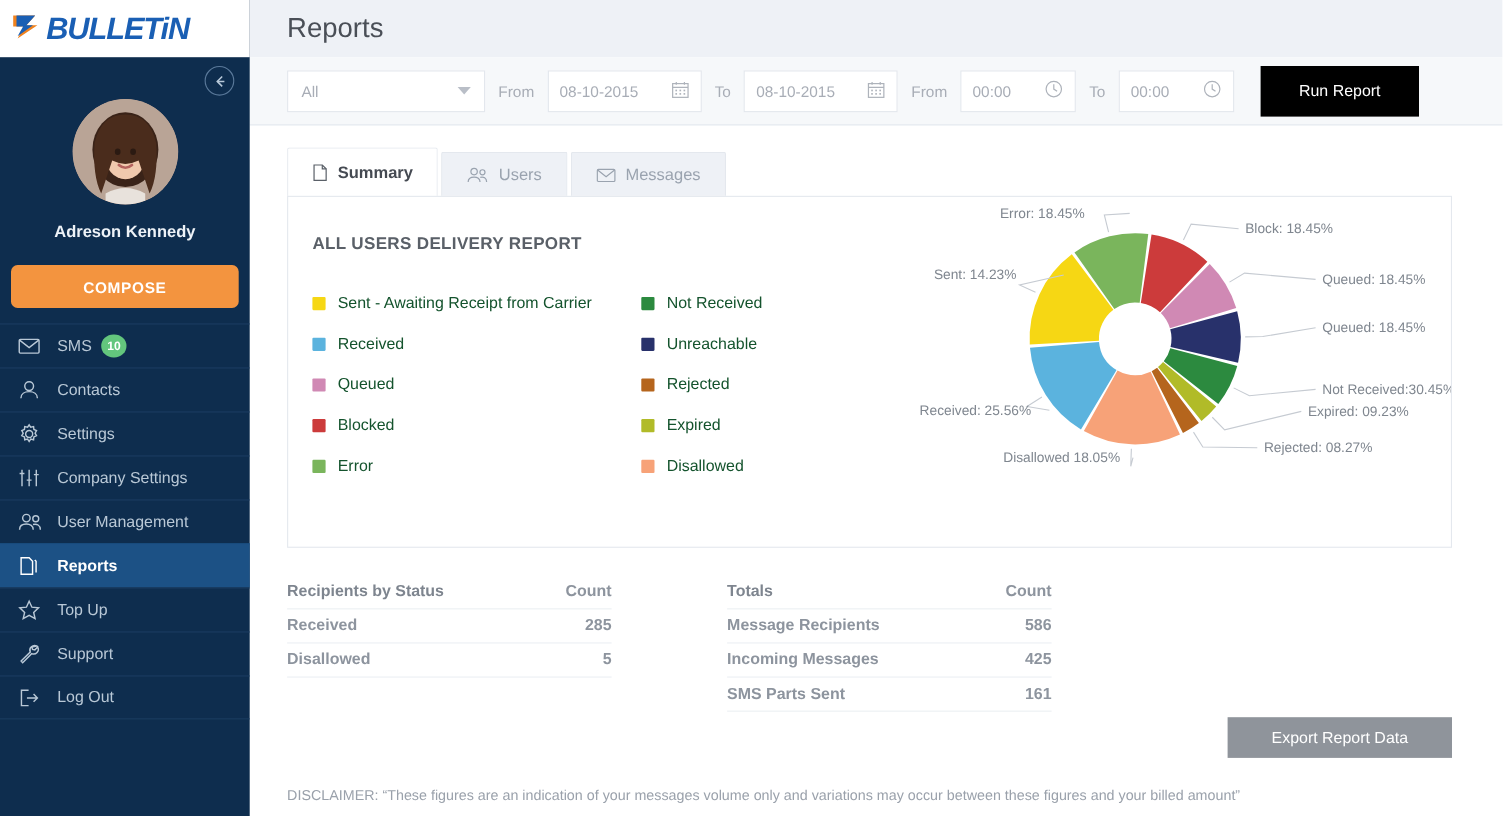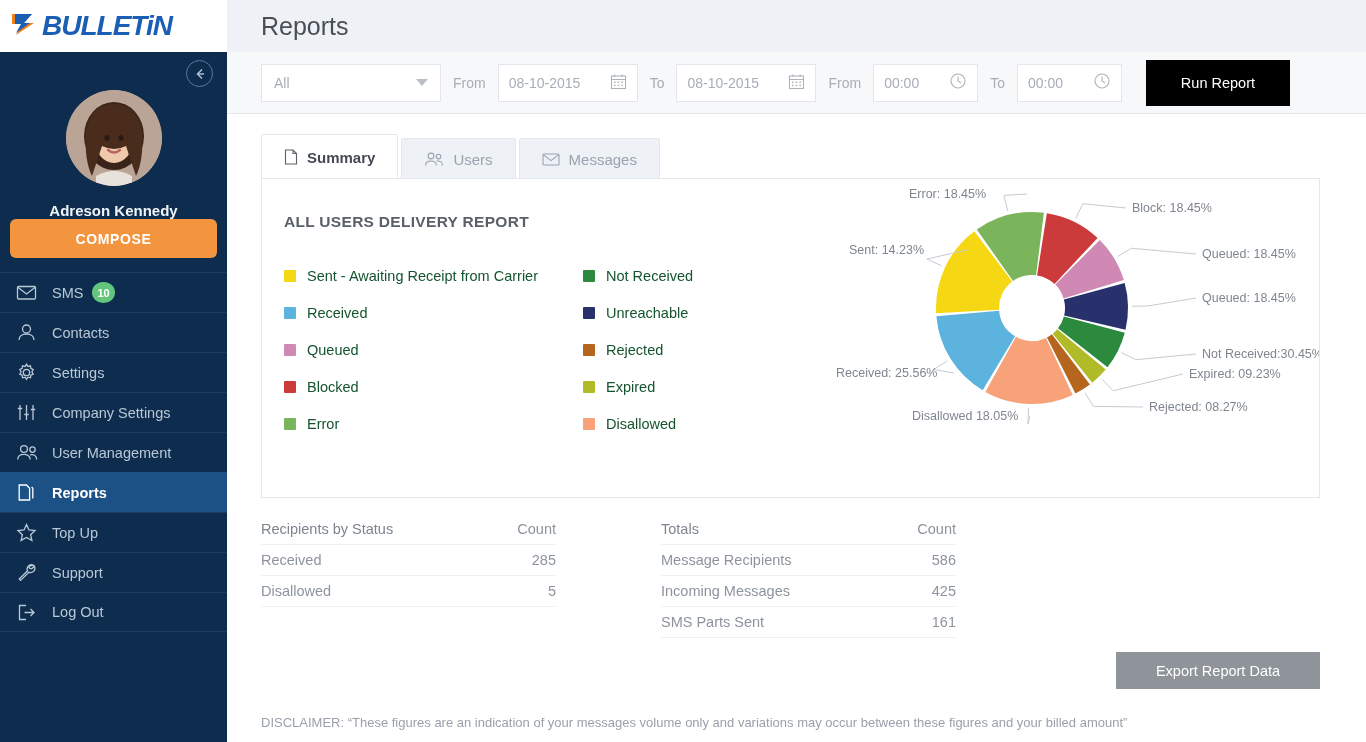--- a/index.html
+++ b/index.html
@@ -31,21 +31,21 @@
     font-family: "Liberation Sans", sans-serif;
   }
   .collapse-btn {
     position: absolute; top: 60px; right: 14px;
     width: 27px; height: 27px; border-radius: 50%;
     border: 1px solid #5b7a9b;
     display: flex; align-items: center; justify-content: center;
     color: #b6c7d8; font-size: 14px; cursor: pointer;
   }
   .profile {
-    padding-top: 38px; 
+    padding-top: 38px; padding-bottom: 22px;
     display: flex; flex-direction: column; align-items: center;
   }
   .avatar {
     width: 96px; height: 96px; border-radius: 50%;
     overflow: hidden; background: #c9a896;
     position: relative;
   }
   .avatar svg { display:block; }
   .profile-name {
     margin-top: 16px; color: #eef3f8;
@@ -144,21 +144,21 @@
   .legend-col { display: flex; flex-direction: column; }
   .legend-col.c2 { margin-left: 45px; }
   .legend-row { height: 37px; display: flex; align-items: center; }
   .sw { width: 12px; height: 12px; border-radius: 1px; margin-right: 11px; flex: 0 0 12px; }
   .legend-txt { font-size: 14.5px; color: #14532d; }
 
   .chart-area { position: absolute; right: 0; top: 0; width: 500px; height: 300px; }
   .chart-area svg { display: block; }
 
   
-  .tables { display: flex; margin-top: 16px; }
+  .tables { display: flex; margin-top: 25px; font-weight: bold; }
   .tbl { width: 295px; }
   .tbl.t2 { margin-left: 105px; }
   .trow {
     display: flex; justify-content: space-between; align-items: center;
     height: 31px; border-bottom: 1px solid #eceff3;
     font-size: 14.5px; color: #8d949e;
   }
   .trow.hdr { color: #7e858f; }
   .trow .num { color: #8d949e; }
 

